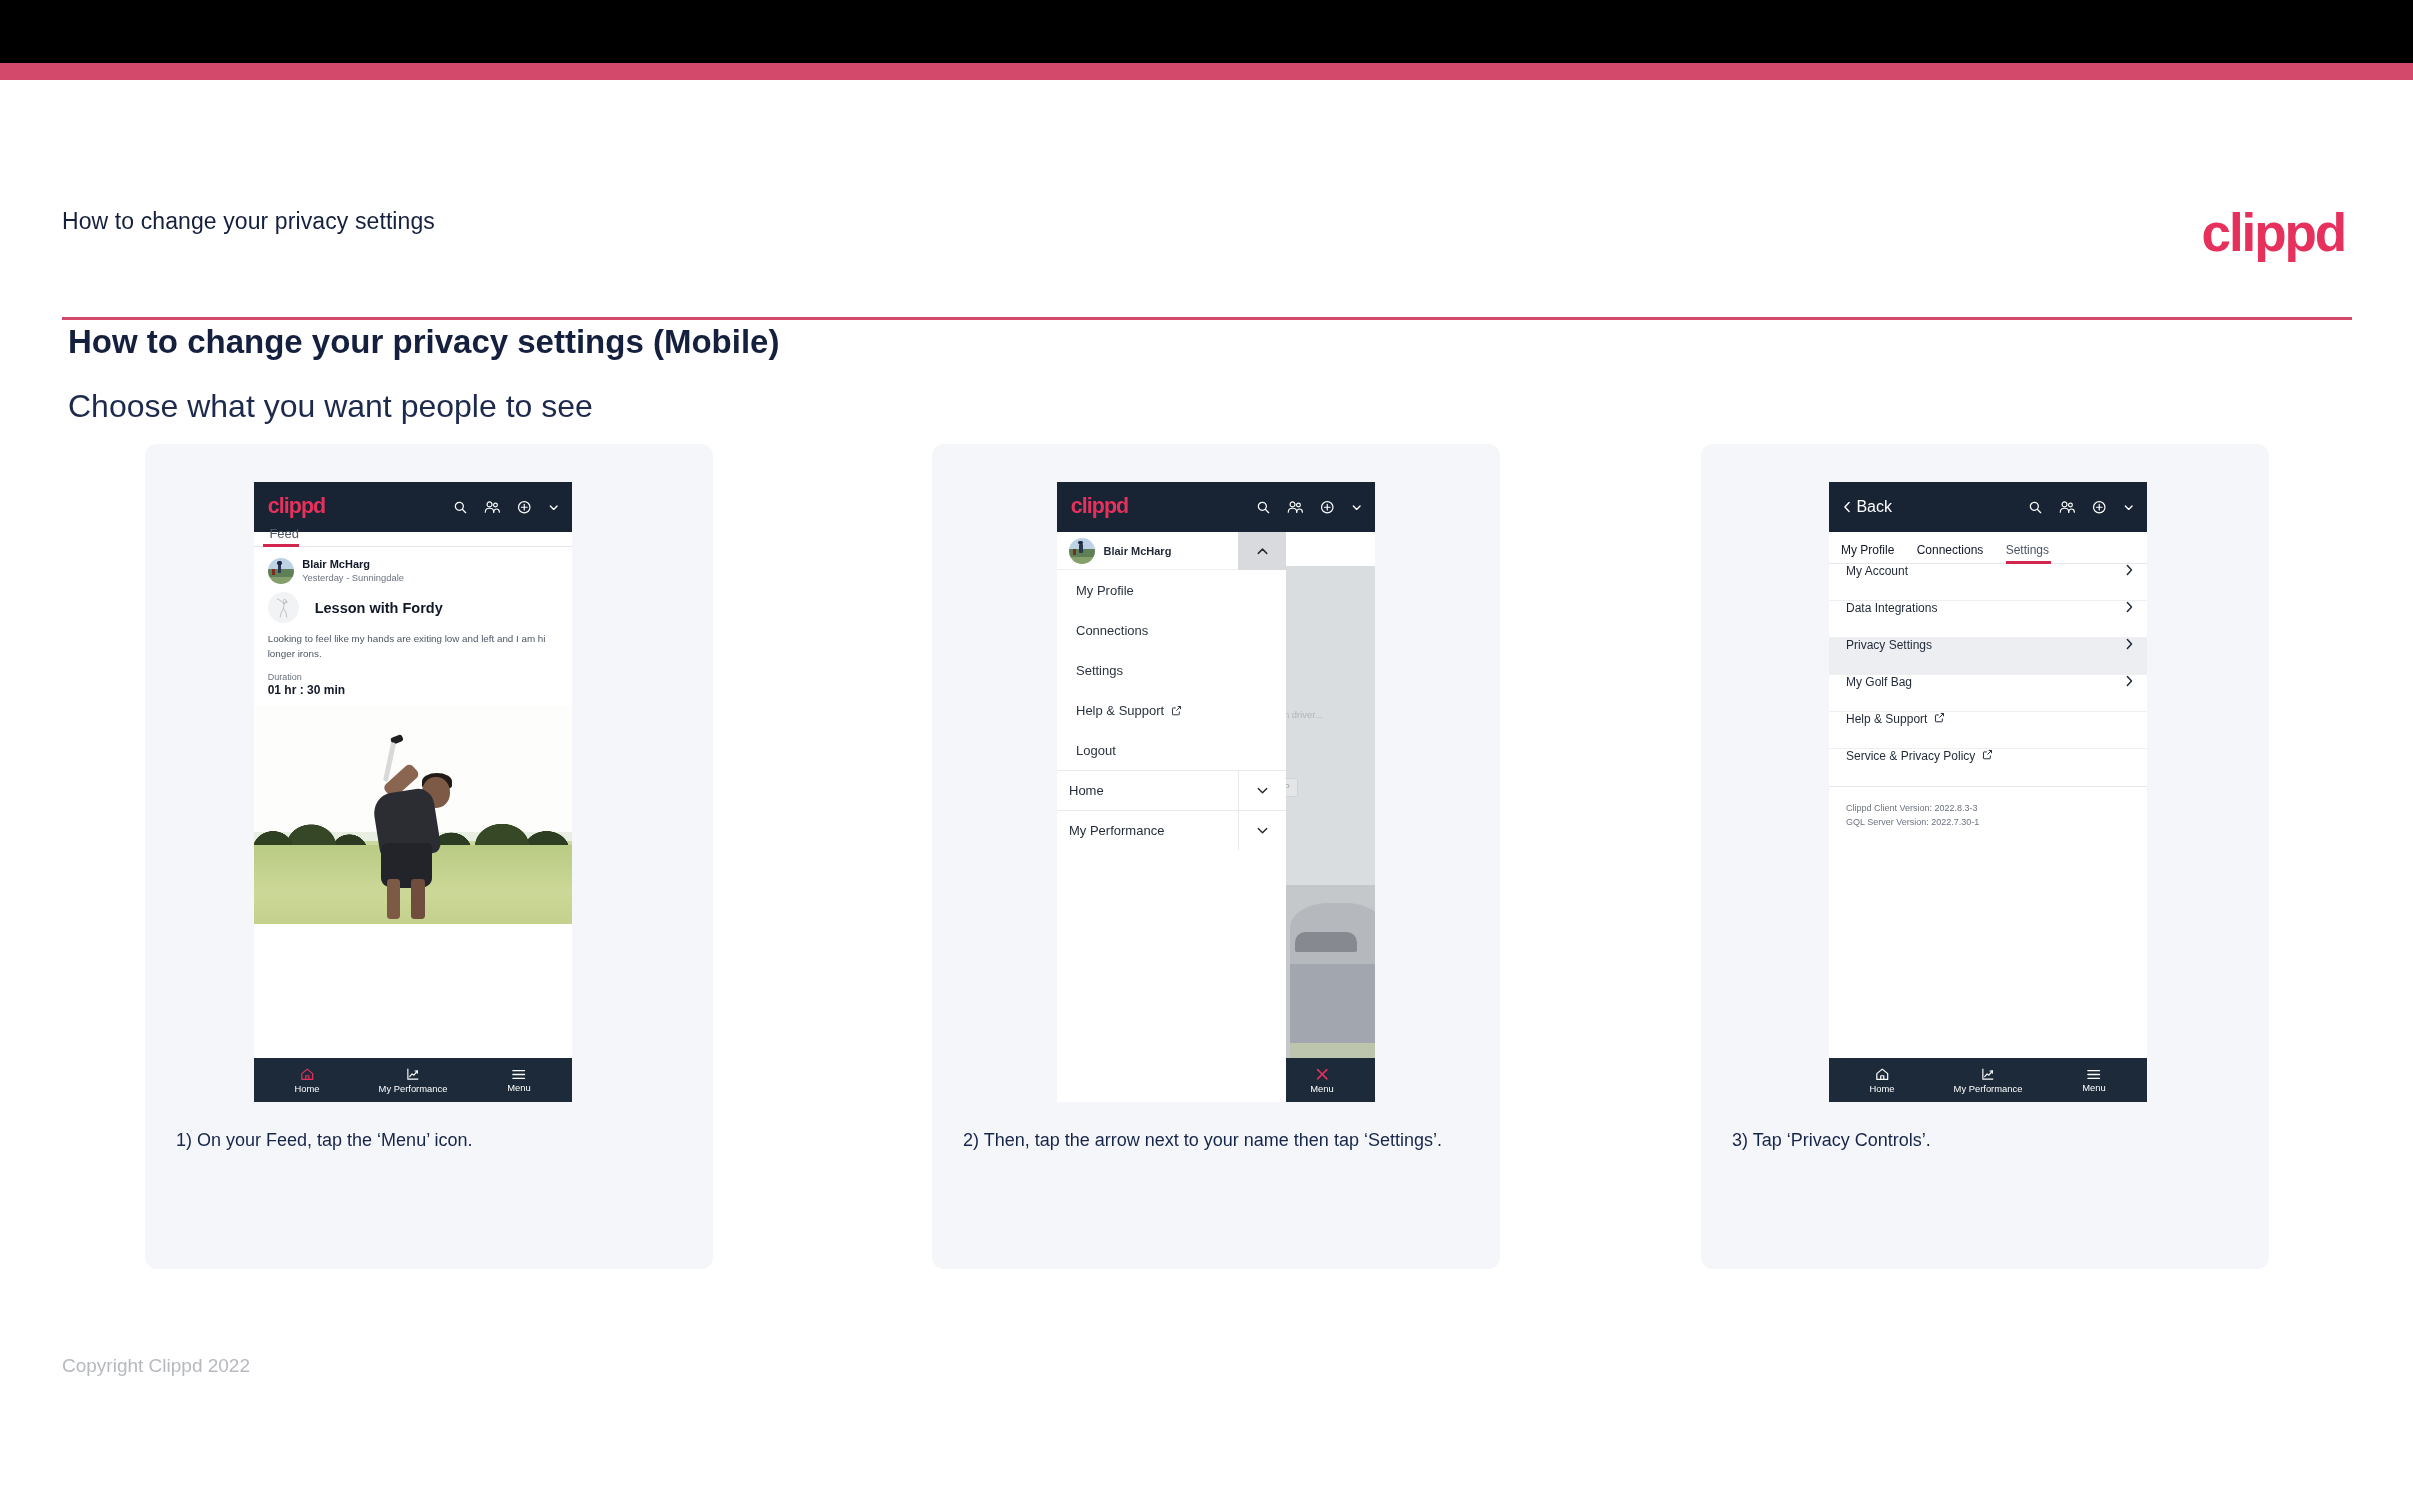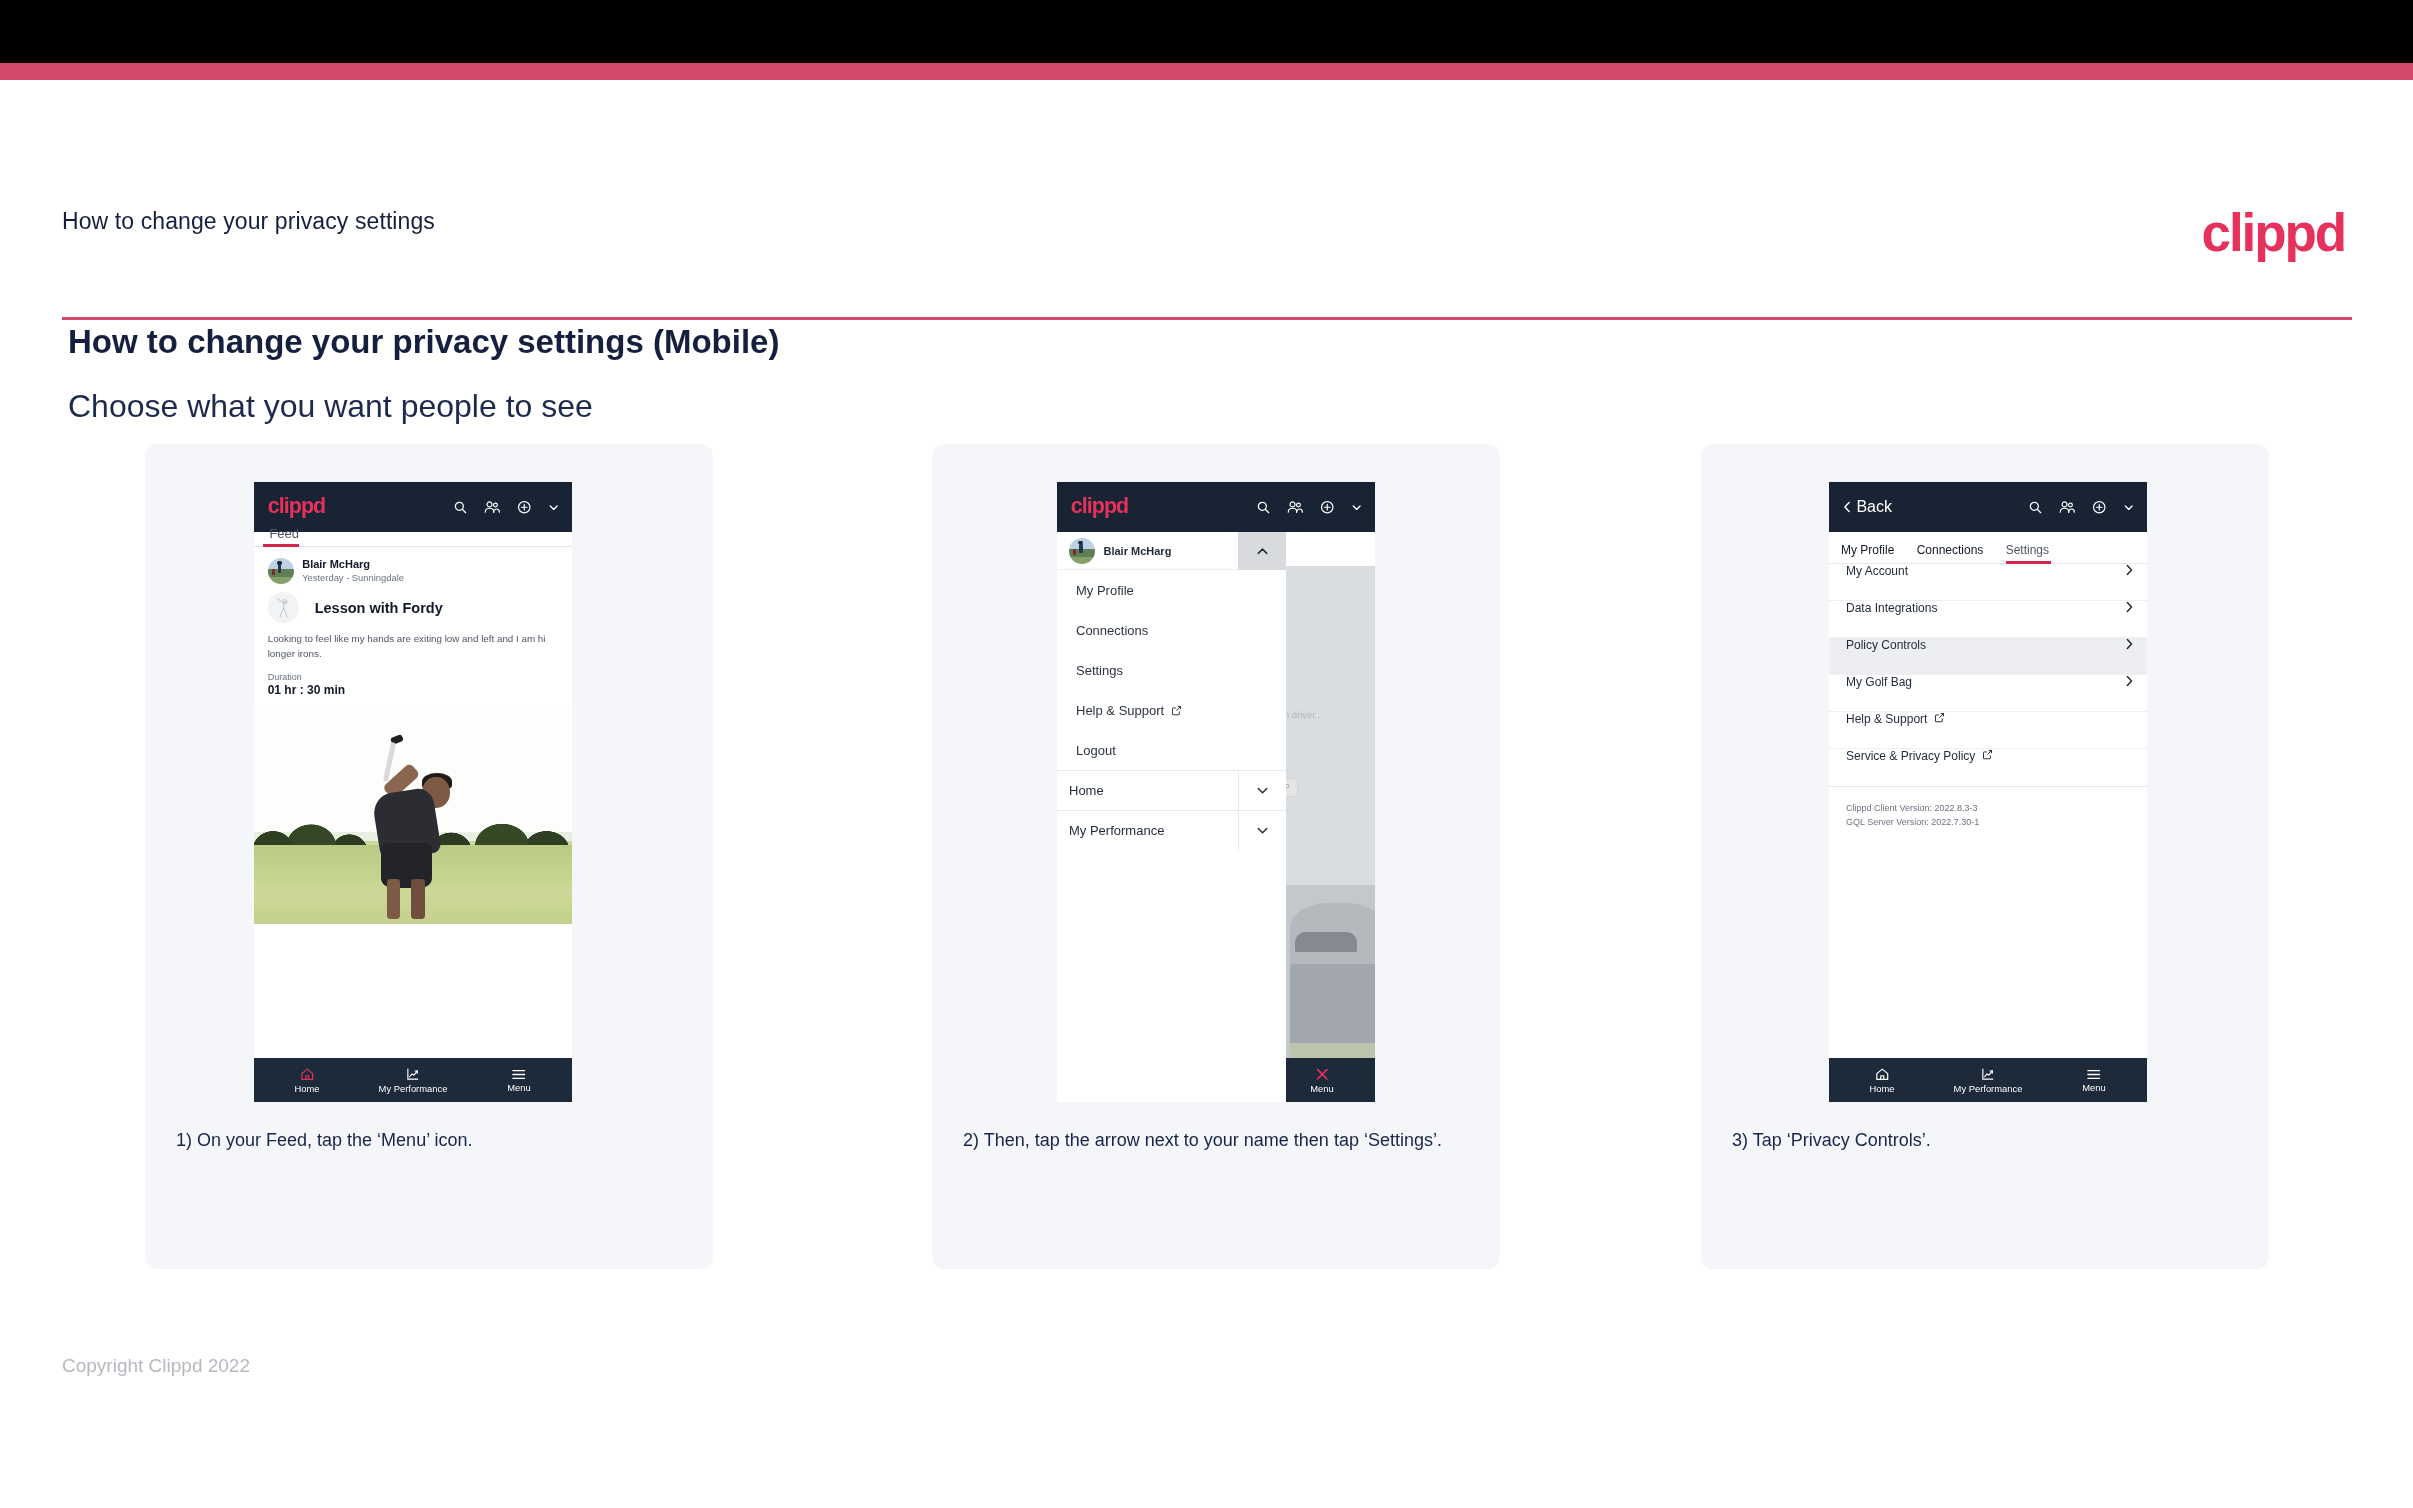--- a/index.html
+++ b/index.html
@@ -605,21 +605,21 @@
           </div>
           <div class="p3-item">
             <span>Data Integrations</span>
             <span class="chev-right ico">
               <svg width="8.5" height="12" viewBox="0 0 10 16" fill="none" stroke="#1f2937" stroke-width="2">
                 <polyline points="2.5,2 8,8 2.5,14" stroke-linecap="round" stroke-linejoin="round"></polyline>
               </svg>
             </span>
           </div>
           <div class="p3-item highlight">
-            <span>Policy Controls</span>
+            <span>Privacy Settings</span>
             <span class="chev-right ico">
               <svg width="8.5" height="12" viewBox="0 0 10 16" fill="none" stroke="#1f2937" stroke-width="2">
                 <polyline points="2.5,2 8,8 2.5,14" stroke-linecap="round" stroke-linejoin="round"></polyline>
               </svg>
             </span>
           </div>
           <div class="p3-item">
             <span>My Golf Bag</span>
             <span class="chev-right ico">
               <svg width="8.5" height="12" viewBox="0 0 10 16" fill="none" stroke="#1f2937" stroke-width="2">

